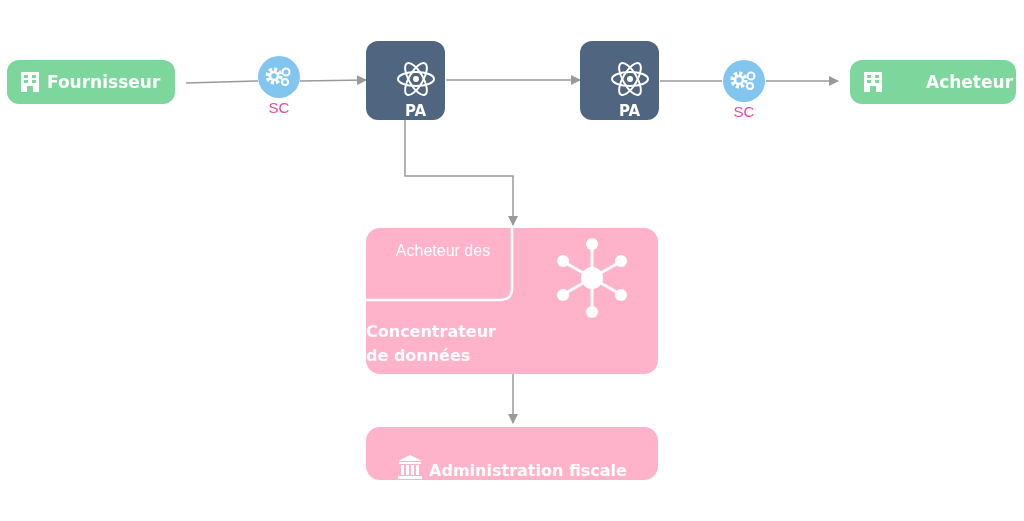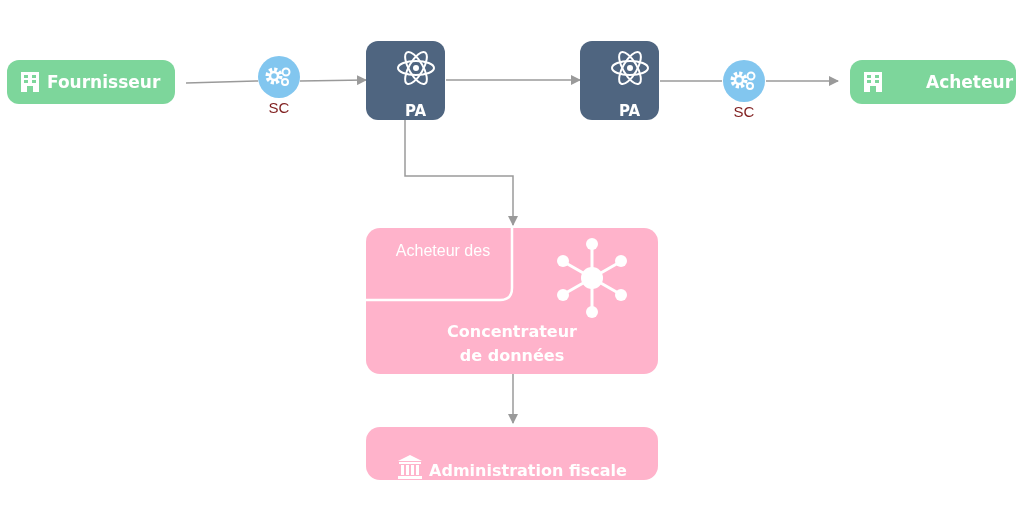--- a/index.html
+++ b/index.html
@@ -6,31 +6,31 @@
   body { width: 1024px; height: 521px; position: relative; overflow: hidden;
          font-family: "DejaVu Sans", "Liberation Sans", sans-serif; }
   .abs { position: absolute; }
   svg.lines { position: absolute; left: 0; top: 0; width: 1024px; height: 521px; }
 
   .actor { background: #7dd69b; color: #fff; border-radius: 12px; display: flex;
            align-items: center; box-sizing: border-box; font-weight: 600; font-size: 17px; }
   .actor .ico { width: 18px; height: 20px; margin: 0 8px 0 14px; display: inline-block; }
 
   .pa { background: #4f6580; color: #fff; border-radius: 12px; display: flex; flex-direction: column;
-        align-items: center; justify-content: space-between; box-sizing: border-box; font-weight: 700; font-size: 15px; padding-left: 20px; }
+        align-items: center; justify-content: flex-end; box-sizing: border-box; font-weight: 700; font-size: 15px; padding-left: 20px; }
   .pa .ico { width: 42px; height: 42px; margin-top: 6px; }
   .pa .lbl { margin-top: 2px; }
 
   .sc { width: 42px; height: 42px; border-radius: 50%; background: #82c6ef; display: flex; align-items: center; justify-content: center; }
-  .sc-lbl { color: #7f1d1d; font-size: 15px; font-family: "Liberation Sans", sans-serif; text-align: center; width: 42px; }
+  .sc-lbl { color: #ec4899; font-size: 15px; font-family: "Liberation Sans", sans-serif; text-align: center; width: 42px; }
 
   .hub { background: #ffb3cb; border-radius: 14px; }
   .annu { color: #fff; font-size: 16px; font-weight: 300; line-height: 22px; text-align: center;
           font-family: "Liberation Sans", sans-serif; }
-  .hub-title { color: #fff; font-size: 16px; font-weight: 700; line-height: 24px; text-align: center; }
+  .hub-title { color: #fff; font-size: 16px; font-weight: 700; line-height: 24px; }
 
   .admin { background: #ffb3cb; border-radius: 14px; color: #fff; display: flex; align-items: flex-end;
            justify-content: center; font-weight: 600; font-size: 16px; }
   .admin .ico { width: 26px; height: 26px; margin-right: 6px; }
 </style>
 </head>
 <body>
 
 <svg class="lines" viewBox="0 0 1024 521">
   <defs>

